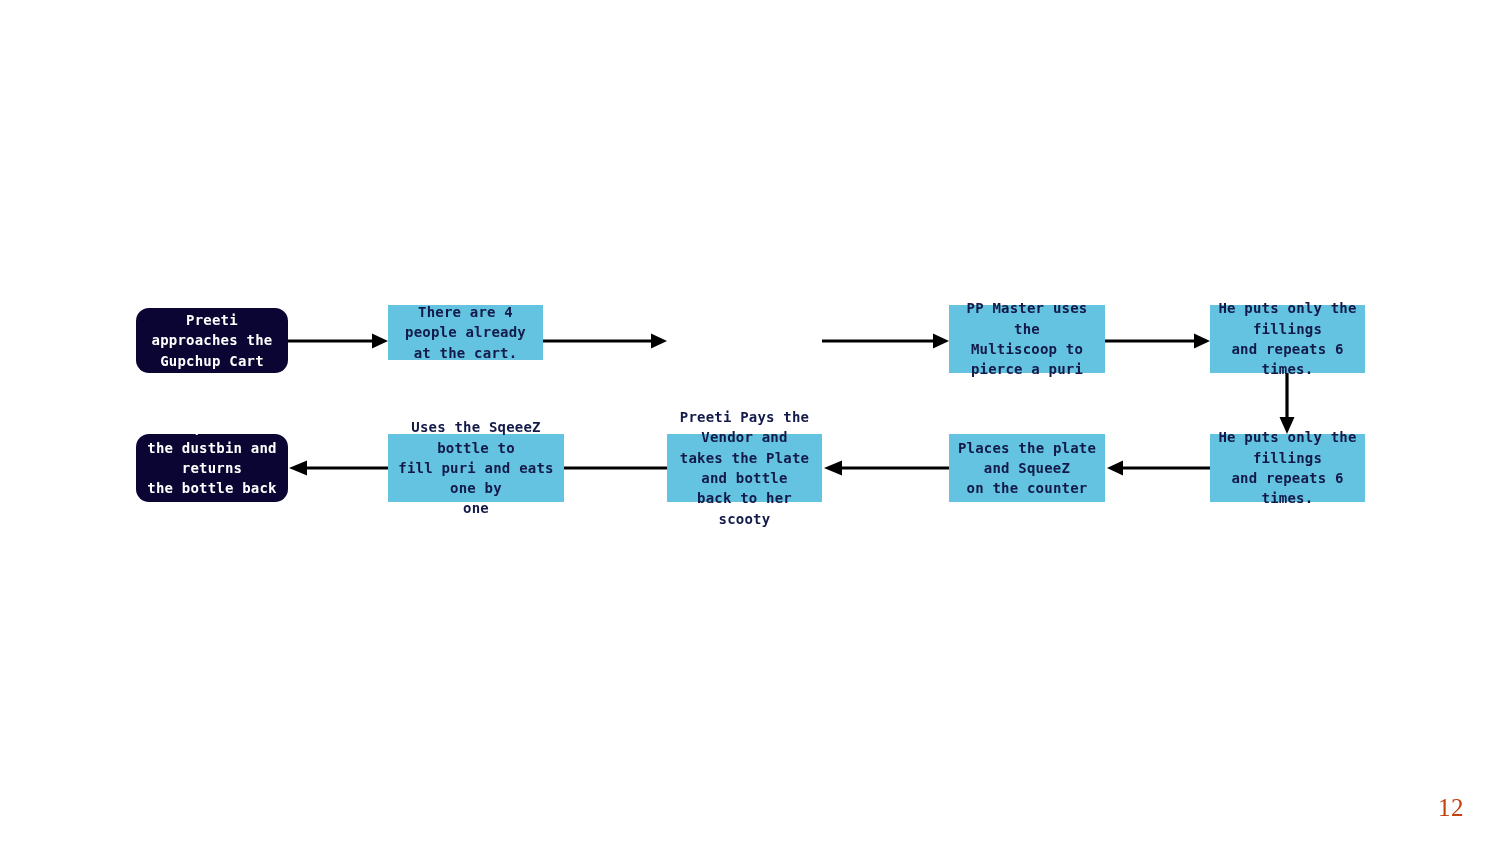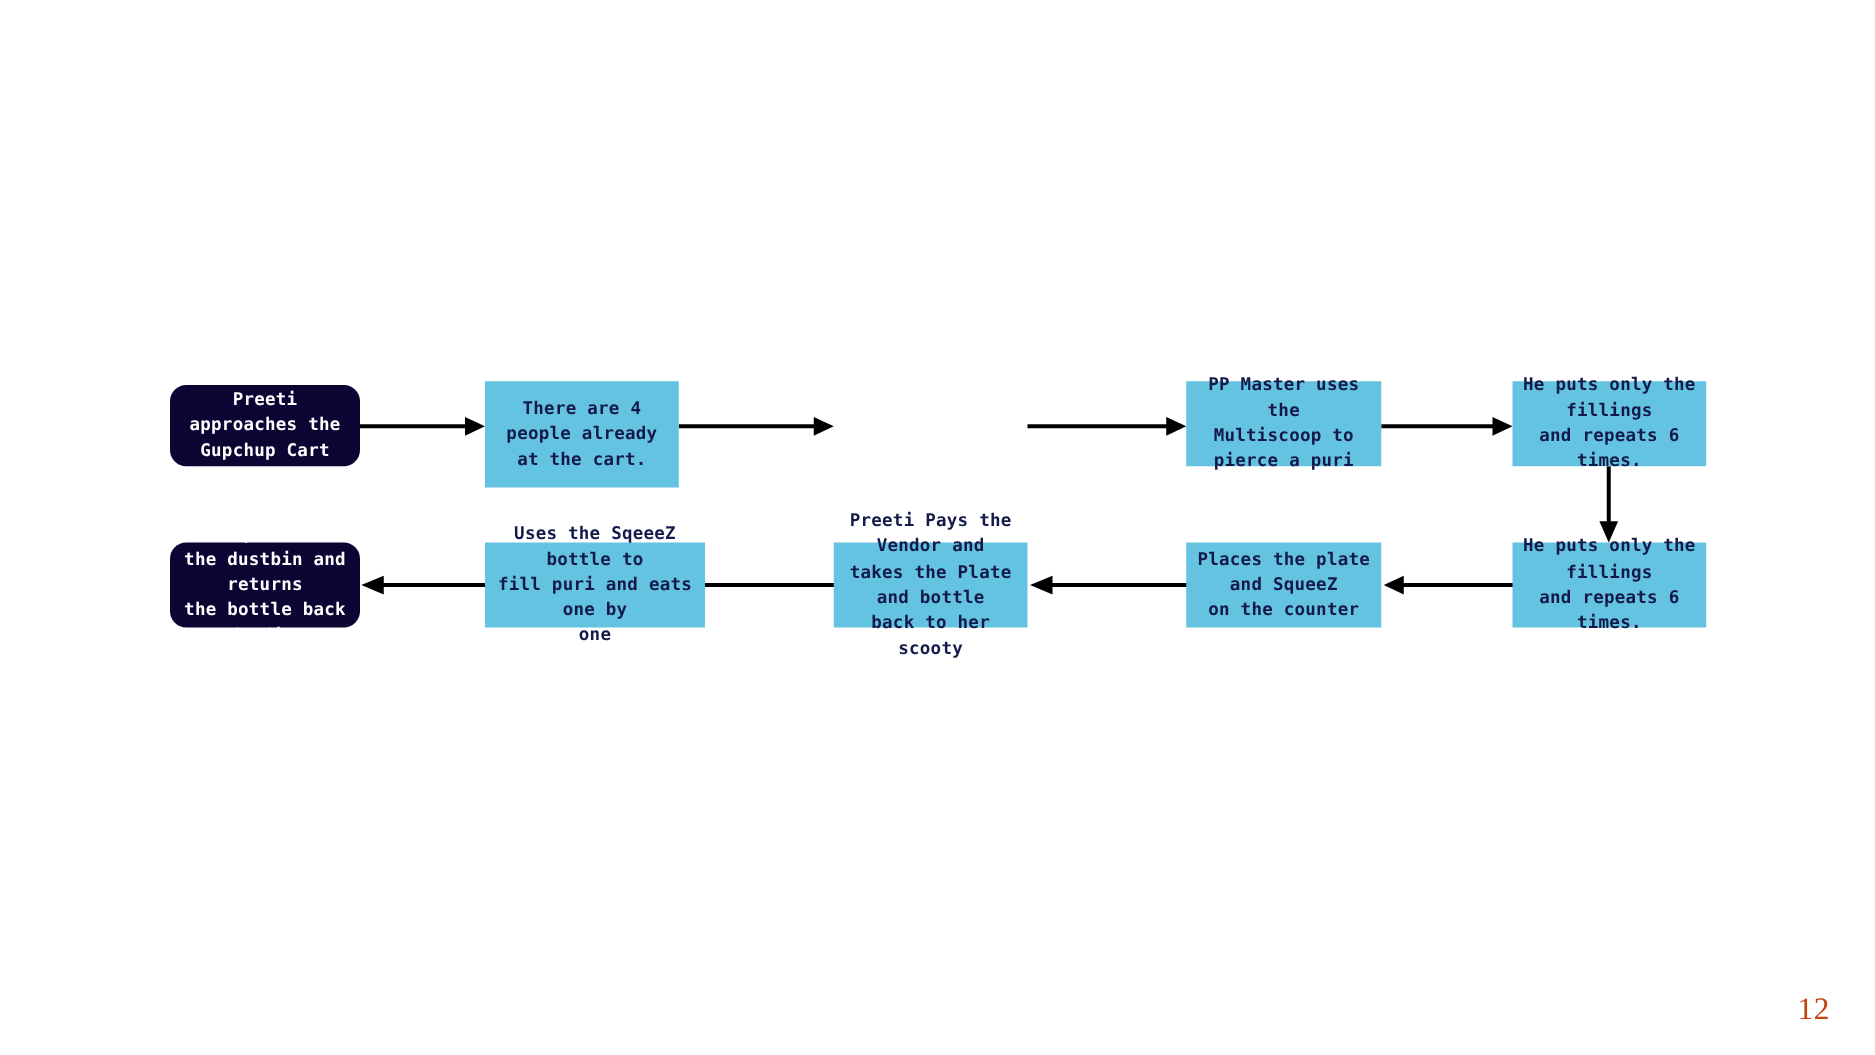--- a/index.html
+++ b/index.html
@@ -80,21 +80,21 @@
 </head>
 <body>
 
 <div id="slide">
 
   <div class="node terminal" style="left:136px; top:308px; width:152px; height:65px;">
     <span class="label">Preeti approaches the
 Gupchup Cart</span>
   </div>
 
-  <div class="node process" style="left:388px; top:305px; width:155px; height:85px;">
+  <div class="node process" style="left:388px; top:305px; width:155px; height:55px;">
     <span class="label">There are 4 people already
 at the cart.</span>
   </div>
 
 
   <div class="node process" style="left:949px; top:305px; width:156px; height:68px;">
     <span class="label">PP Master uses the
 Multiscoop to pierce a puri</span>
   </div>
 

